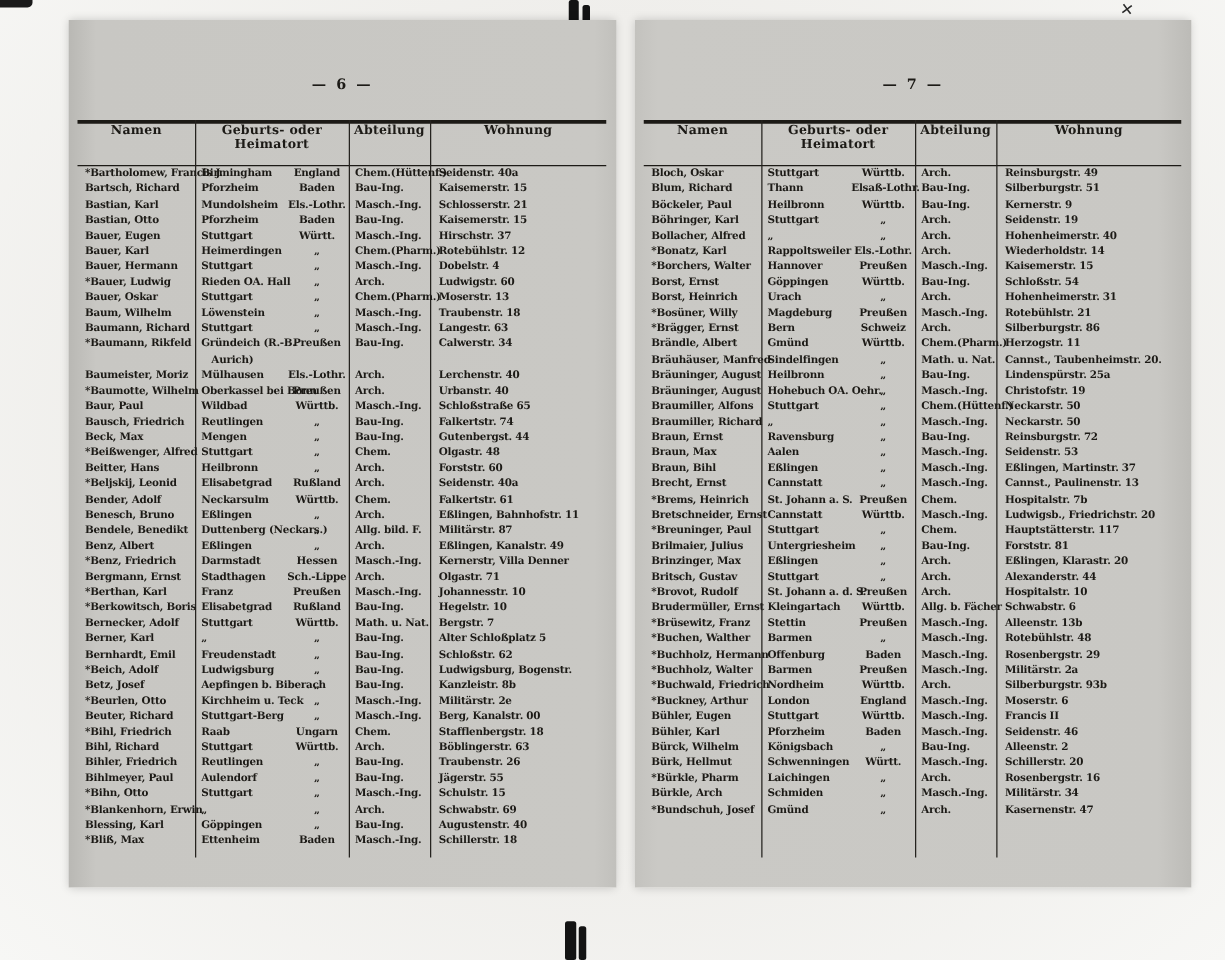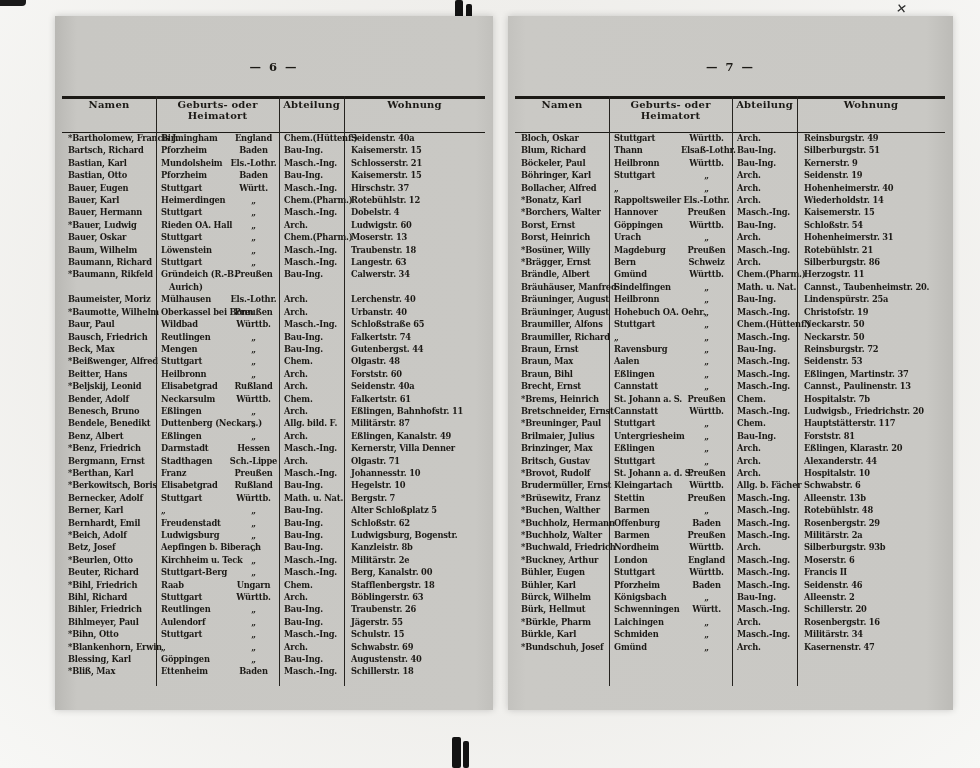--- a/index.html
+++ b/index.html
@@ -175,17 +175,17 @@
         <div class="row"><span class="c c-name">*Buchen, Walther</span><span class="c c-place">Barmen</span><span class="c c-region">„</span><span class="c c-dept">Masch.-Ing.</span><span class="c c-addr">Rotebühlstr. 48</span></div>
         <div class="row"><span class="c c-name">*Buchholz, Hermann</span><span class="c c-place">Offenburg</span><span class="c c-region">Baden</span><span class="c c-dept">Masch.-Ing.</span><span class="c c-addr">Rosenbergstr. 29</span></div>
         <div class="row"><span class="c c-name">*Buchholz, Walter</span><span class="c c-place">Barmen</span><span class="c c-region">Preußen</span><span class="c c-dept">Masch.-Ing.</span><span class="c c-addr">Militärstr. 2a</span></div>
         <div class="row"><span class="c c-name">*Buchwald, Friedrich</span><span class="c c-place">Nordheim</span><span class="c c-region">Württb.</span><span class="c c-dept">Arch.</span><span class="c c-addr">Silberburgstr. 93b</span></div>
         <div class="row"><span class="c c-name">*Buckney, Arthur</span><span class="c c-place">London</span><span class="c c-region">England</span><span class="c c-dept">Masch.-Ing.</span><span class="c c-addr">Moserstr. 6</span></div>
         <div class="row"><span class="c c-name">Bühler, Eugen</span><span class="c c-place">Stuttgart</span><span class="c c-region">Württb.</span><span class="c c-dept">Masch.-Ing.</span><span class="c c-addr">Francis II</span></div>
         <div class="row"><span class="c c-name">Bühler, Karl</span><span class="c c-place">Pforzheim</span><span class="c c-region">Baden</span><span class="c c-dept">Masch.-Ing.</span><span class="c c-addr">Seidenstr. 46</span></div>
         <div class="row"><span class="c c-name">Bürck, Wilhelm</span><span class="c c-place">Königsbach</span><span class="c c-region">„</span><span class="c c-dept">Bau-Ing.</span><span class="c c-addr">Alleenstr. 2</span></div>
         <div class="row"><span class="c c-name">Bürk, Hellmut</span><span class="c c-place">Schwenningen</span><span class="c c-region">Württ.</span><span class="c c-dept">Masch.-Ing.</span><span class="c c-addr">Schillerstr. 20</span></div>
         <div class="row"><span class="c c-name">*Bürkle, Pharm</span><span class="c c-place">Laichingen</span><span class="c c-region">„</span><span class="c c-dept">Arch.</span><span class="c c-addr">Rosenbergstr. 16</span></div>
-        <div class="row"><span class="c c-name">Bürkle, Karl</span><span class="c c-place">Schmiden</span><span class="c c-region">„</span><span class="c c-dept">Masch.-Ing.</span><span class="c c-addr">Militärstr. 34</span></div>
+        <div class="row"><span class="c c-name">Bürkle, Arch</span><span class="c c-place">Schmiden</span><span class="c c-region">„</span><span class="c c-dept">Masch.-Ing.</span><span class="c c-addr">Militärstr. 34</span></div>
         <div class="row"><span class="c c-name">*Bundschuh, Josef</span><span class="c c-place">Gmünd</span><span class="c c-region">„</span><span class="c c-dept">Arch.</span><span class="c c-addr">Kasernenstr. 47</span></div>
       </div>
   </div>
 </div>
 
 </body></html>

